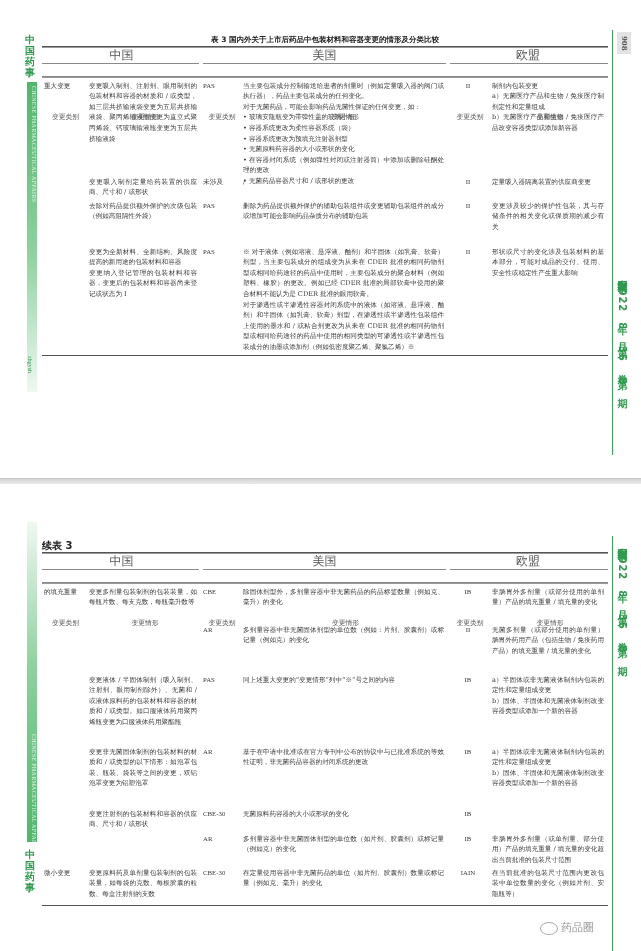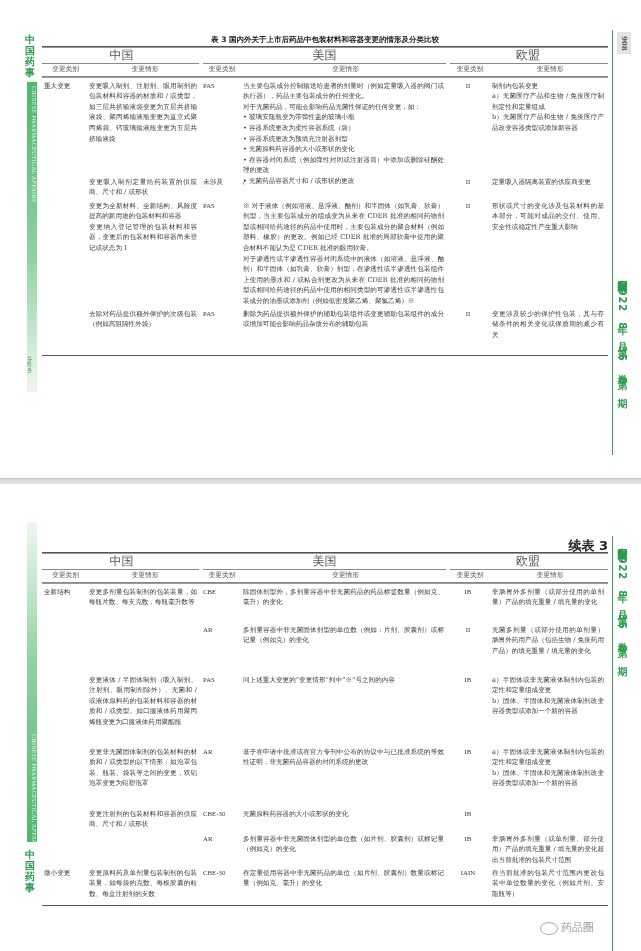--- a/index.html
+++ b/index.html
@@ -21,26 +21,26 @@
   
   .right-rule { position:absolute; left:612px; width:1px; background:#3aa357; }
   .page-num { position:absolute; left:617px; top:32px; width:14px; height:22px; background:#e3e3e3; color:#555;
               font-size:7px; writing-mode:vertical-rl; text-align:center; line-height:14px; font-weight:bold; }
   .journal-tag { position:absolute; left:615px; writing-mode:vertical-rl; color:#2e9a4e; font-weight:bold;
                  font-size:10px; letter-spacing:1px; white-space:nowrap; font-family:"DejaVu Sans", sans-serif; }
 
   
   .tbl-wrap { position:absolute; left:42px; width:566px; }
   .caption { text-align:center; font-size:7.5px; font-weight:bold; color:#222; font-family:"DejaVu Sans", sans-serif; height:12px; line-height:12px; }
-  .cont { text-align:right; font-size:13px; font-weight:bold; color:#222; font-family:"DejaVu Sans", sans-serif; height:12px; line-height:12px; }
+  .cont { text-align:left; font-size:10px; font-weight:bold; color:#222; font-family:"DejaVu Sans", sans-serif; height:12px; line-height:12px; }
   .rule-thick { height:1px; background:#555; border-bottom:0.5px solid #999; }
   .grp { display:flex; height:15px; line-height:15px; font-size:12px; color:#555; }
   .grp > div { text-align:center; }
   .sub { display:flex; font-size:6.8px; color:#555; height:13px; line-height:13px; position:relative; }
-  .sub > div { text-align:center; }
+  .sub > div { text-align:center;margin-top:48px; }
   .subrule { position:absolute; top:0; height:1px; background:#8a8a8a; }
   .c1 { width:47px; } .c2 { width:112px; } .c3 { width:42px; } .c4 { width:205px; } .c5 { width:44px; } .c6 { width:116px; }
   .row { display:flex; font-size:6.6px; line-height:10.6px; color:#3a3a3a; }
   .row > div { padding-right:4px; box-sizing:border-box; }
   .row .c1 { padding-left:2px; }
   .row .c3 { padding-left:2px; font-family:"Liberation Serif", serif; font-size:6.8px; }
   .row .c5 { text-align:center; font-family:"Liberation Serif", serif; font-size:6.8px; }
   .row .c2, .row .c4, .row .c6 { text-align:justify; }
   .bottom-rule { height:1px; background:#555; }
   .line { display:block; }
@@ -114,46 +114,46 @@
           <div class="c2">变更吸入制剂定量给药装置的供应商、尺寸和 / 或形状</div>
           <div class="c3">未涉及</div>
           <div class="c4">
             <span class="line">/</span>
           </div>
           <div class="c5">II</div>
           <div class="c6">
             <span class="line">定量吸入器隔离装置的供应商变更</span>
           </div>
         </div>
+        <div class="row" style="height: 46px;">
+          <div class="c1"></div>
+          <div class="c2">去除对药品提供额外保护的次级包装（例如高阻隔性外袋）</div>
+          <div class="c3">PAS</div>
+          <div class="c4">
+            <span class="line">删除为药品提供额外保护的辅助包装组件或变更辅助包装组件的成分或增加可能会影响药品杂质分布的辅助包装</span>
+          </div>
+          <div class="c5">II</div>
+          <div class="c6">
+            <span class="line">变更涉及较少的保护性包装，其与存储条件的相关变化或保质期的减少有关</span>
+          </div>
+        </div>
         <div class="row" style="height: 108px;">
           <div class="c1"></div>
           <div class="c2">
             <span class="line">变更为全新材料、全新结构、风险度提高的新用途的包装材料和容器</span>
             <span class="line">变更纳入登记管理的包装材料和容器，变更后的包装材料和容器尚未登记或状态为 I</span>
           </div>
           <div class="c3">PAS</div>
           <div class="c4">
             <span class="line">※ 对于液体（例如溶液、悬浮液、酏剂）和半固体（如乳膏、软膏）剂型，当主要包装成分的组成变为从未在 CDER 批准的相同药物剂型或相同给药途径的药品中使用时，主要包装成分的聚合材料（例如塑料、橡胶）的更改。例如已经 CDER 批准的局部软膏中使用的聚合材料不能认为是 CDER 批准的眼用软膏。</span>
             <span class="line">对于渗透性或半渗透性容器封闭系统中的液体（如溶液、悬浮液、酏剂）和半固体（如乳膏、软膏）剂型，在渗透性或半渗透性包装组件上使用的墨水和 / 或粘合剂更改为从未在 CDER 批准的相同药物剂型或相同给药途径的药品中使用的相同类型的可渗透性或半渗透性包装成分的油墨或添加剂（例如低密度聚乙烯、聚氯乙烯）※</span>
           </div>
           <div class="c5">II</div>
           <div class="c6">
             <span class="line">形状或尺寸的变化涉及包装材料的基本部分，可能对成品的交付、使用、安全性或稳定性产生重大影响</span>
-          </div>
-        </div>
-        <div class="row" style="height: 46px;">
-          <div class="c1"></div>
-          <div class="c2">去除对药品提供额外保护的次级包装（例如高阻隔性外袋）</div>
-          <div class="c3">PAS</div>
-          <div class="c4">
-            <span class="line">删除为药品提供额外保护的辅助包装组件或变更辅助包装组件的成分或增加可能会影响药品杂质分布的辅助包装</span>
-          </div>
-          <div class="c5">II</div>
-          <div class="c6">
-            <span class="line">变更涉及较少的保护性包装，其与存储条件的相关变化或保质期的减少有关</span>
           </div>
         </div>
       </div>
     <div class="bottom-rule"></div>
   </div>
 </div>
 
 <div class="gap"></div>
 
 <div class="page" id="page2">
@@ -186,21 +186,21 @@
       <div class="c2">变更情形</div>
       <div class="c3">变更类别</div>
       <div class="c4">变更情形</div>
       <div class="c5">变更类别</div>
       <div class="c6">变更情形</div>
     </div>
     <div class="rule-thick" style="height:0.6px;background:#888;margin-bottom:3px"></div>
 
     <div id="p2rows">
         <div class="row" style="height: 38px;">
-          <div class="c1">全新结构</div>
+          <div class="c1">的填充重量</div>
           <div class="c2">变更多剂量包装制剂的包装装量，如每瓶片数、每支克数，每瓶毫升数等</div>
           <div class="c3">CBE</div>
           <div class="c4">
             <span class="line">除固体剂型外，多剂量容器中非无菌药品的药品标签数量（例如克、毫升）的变化</span>
           </div>
           <div class="c5">IB</div>
           <div class="c6">
             <span class="line">非肠胃外多剂量（或部分使用的单剂量）产品的填充重量 / 填充量的变化</span>
           </div>
         </div>

